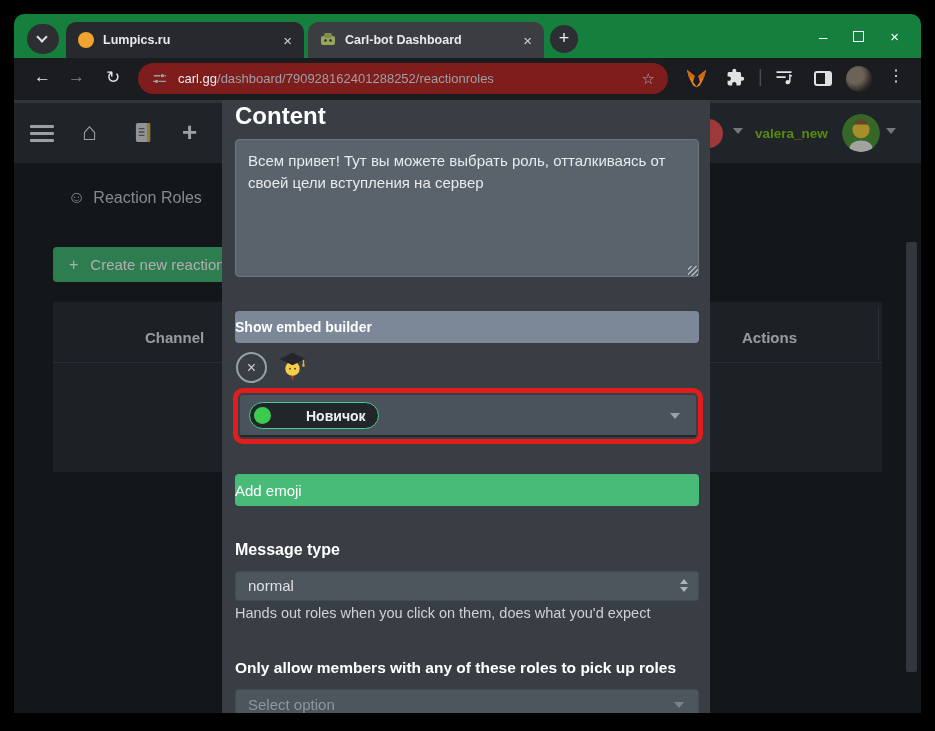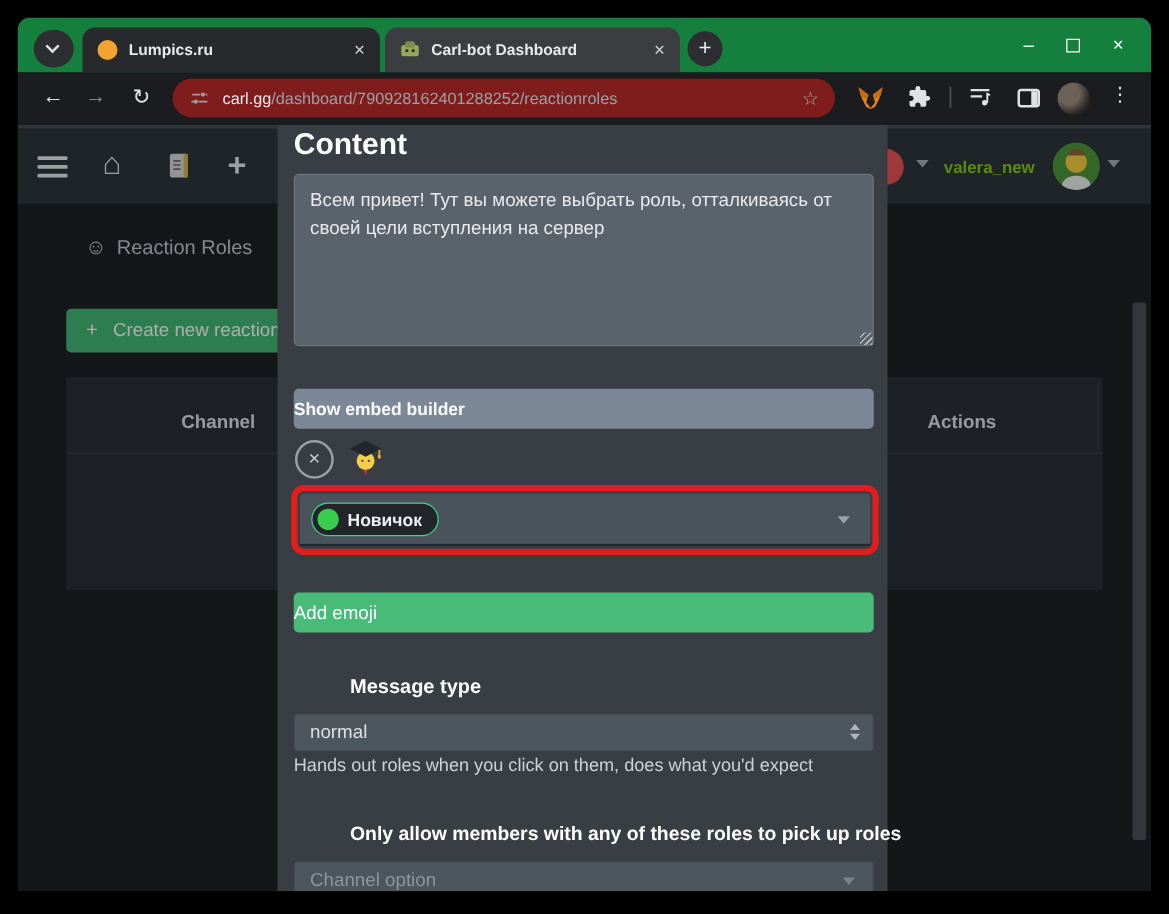--- a/index.html
+++ b/index.html
@@ -92,27 +92,27 @@
 
   .x-circle { position:absolute; left:14px; top:252px; width:31px; height:31px; border-radius:50%;
               border:2px solid #99a0a7; color:#ccd0d4; font-size:16px; text-align:center; line-height:27px; }
   .student-emoji { position:absolute; left:57px; top:248px; }
 
   .red-annotation { position:absolute; left:11px; top:288px; width:470px; height:56px;
                     border:5px solid #e11d1d; border-radius:10px; }
   .role-select { position:absolute; left:2px; top:2px; width:456px; height:42px; background:#4a525b;
                  border-bottom:2px solid #23272c; border-radius:3px 3px 0 0; }
   .role-pill { position:absolute; left:9px; top:7px; height:27px; border-radius:14px; background:#22262b;
-               border:1.5px solid #43d08d; display:flex; align-items:center; padding:0 12px 0 4px; }
+               border:1.5px solid #43d08d; display:flex; align-items:center; padding:0 12px 0 4px;gap:28px; }
   .role-dot { width:17px; height:17px; border-radius:50%; background:#3bcb4f; margin-right:7px; }
   .role-name { color:#eef1f2; font-size:14px; font-weight:700; }
   .dd-caret { position:absolute; width:0; height:0; border-left:5px solid transparent; border-right:5px solid transparent;
               border-top:6px solid #9aa1a7; }
 
-  .m-label { position:absolute; left:13px; color:#fff; font-weight:800;margin-left:45px; }
+  .m-label { position:absolute; left:13px; color:#fff; font-weight:800; }
   .lbl-msgtype { top:441px; font-size:16px; }
   .lbl-allowed { top:559px; font-size:15.5px; white-space:nowrap; }
   .m-select { position:absolute; left:13px; width:464px; background:#4d555d; border:1px solid #434a52;
               border-radius:3px; color:#dde0e2; font-size:15px; }
   .sel-normal { top:471px; height:30px; line-height:28px; padding-left:12px; }
   .sel-option { top:589px; height:25px; line-height:30px; padding-left:12px; color:#8d959d; border-radius:3px 3px 0 0; }
   .sort-arrows { position:absolute; right:10px; top:7px; }
   .tri-up { width:0; height:0; border-left:4.5px solid transparent; border-right:4.5px solid transparent;
             border-bottom:5px solid #aeb4b9; margin-bottom:2.5px; }
   .tri-dn { width:0; height:0; border-left:4.5px solid transparent; border-right:4.5px solid transparent;
@@ -281,21 +281,21 @@
           <span>normal</span>
           <span class="sort-arrows">
               <span class="tri-up" style="display:block"></span>
               <span class="tri-dn" style="display:block"></span>
             </span>
         </div>
         <div class="m-help">Hands out roles when you click on them, does what you'd expect</div>
 
         <div class="m-label lbl-allowed">Only allow members with any of these roles to pick up roles</div>
         <div class="m-select sel-option">
-          <span>Channel option</span>
+          <span>Select option</span>
           <div class="dd-caret" style="right:14px;top:12px;border-top-color:#7b828a"></div>
         </div>
       </div>
 
       <div class="scroll-thumb"></div>
     </div>
 
   </div>
 </div>
 

